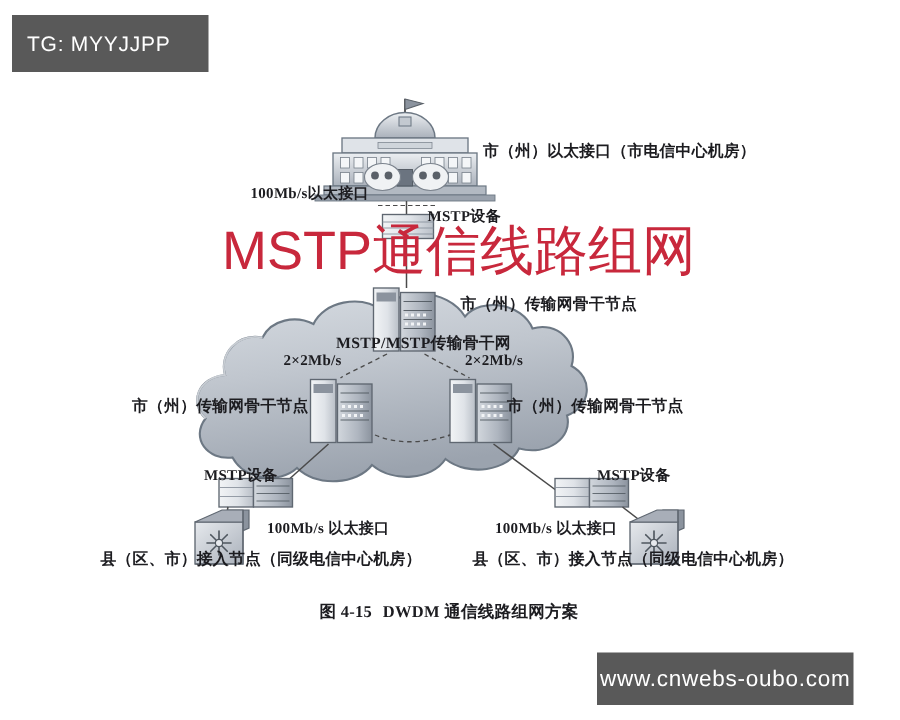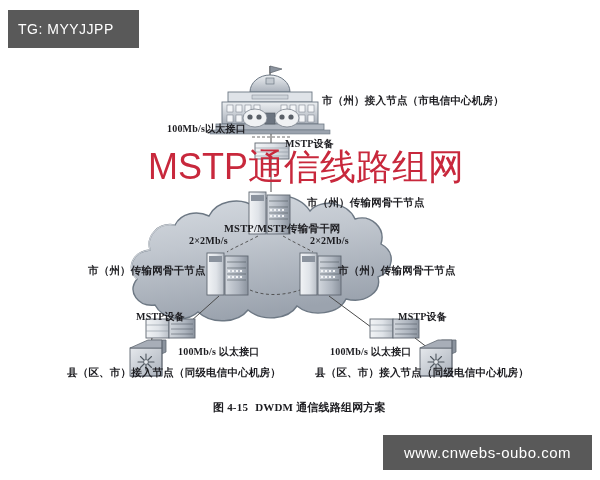--- a/index.html
+++ b/index.html
@@ -33,23 +33,23 @@
     top: 10px;
     width: 131px;
     height: 38px;
     font-size: 14px;
     justify-content: flex-start;
     padding-left: 10px;
     box-sizing: border-box;
     text-align: center;
   }
   #wm-bottom {
-    left: 383px;
+    left: 398px;
     top: 435px;
-    width: 209px;
+    width: 171px;
     height: 35px;
     font-size: 15px;
   }
 
   
   #figure {
     position: absolute;
     left: 0;
     top: 0;
     width: 600px;
@@ -338,21 +338,21 @@
       <g stroke="#4f575f" stroke-width="1.1" stroke-linecap="round">
         <line x1="436" y1="354" x2="436" y2="370"></line>
         <line x1="428" y1="362" x2="444" y2="362"></line>
         <line x1="430.5" y1="356.5" x2="441.5" y2="367.5"></line>
         <line x1="441.5" y1="356.5" x2="430.5" y2="367.5"></line>
       </g>
       <circle cx="436" cy="362" r="2.4" fill="#e6e9ed" stroke="#4f575f" stroke-width="0.8"></circle>
     </g>
   </svg>
 
-  <div class="lbl" id="lbl-top-node">市（州）接入节点（市电信中心机房）</div>
+  <div class="lbl" id="lbl-top-node">市（州）以太接口（市电信中心机房）</div>
 
   <div class="lbl" id="lbl-eth-top">100Mb/s以太接口</div>
 
   <div class="lbl" id="lbl-mstp-top">MSTP设备</div>
 
   <div class="lbl" id="lbl-cloud-node">市（州）传输网骨干节点</div>
 
   <div class="lbl" id="lbl-backbone">MSTP/MSTP传输骨干网</div>
 
   <div class="lbl" id="lbl-rate-left">2×2Mb/s</div>

